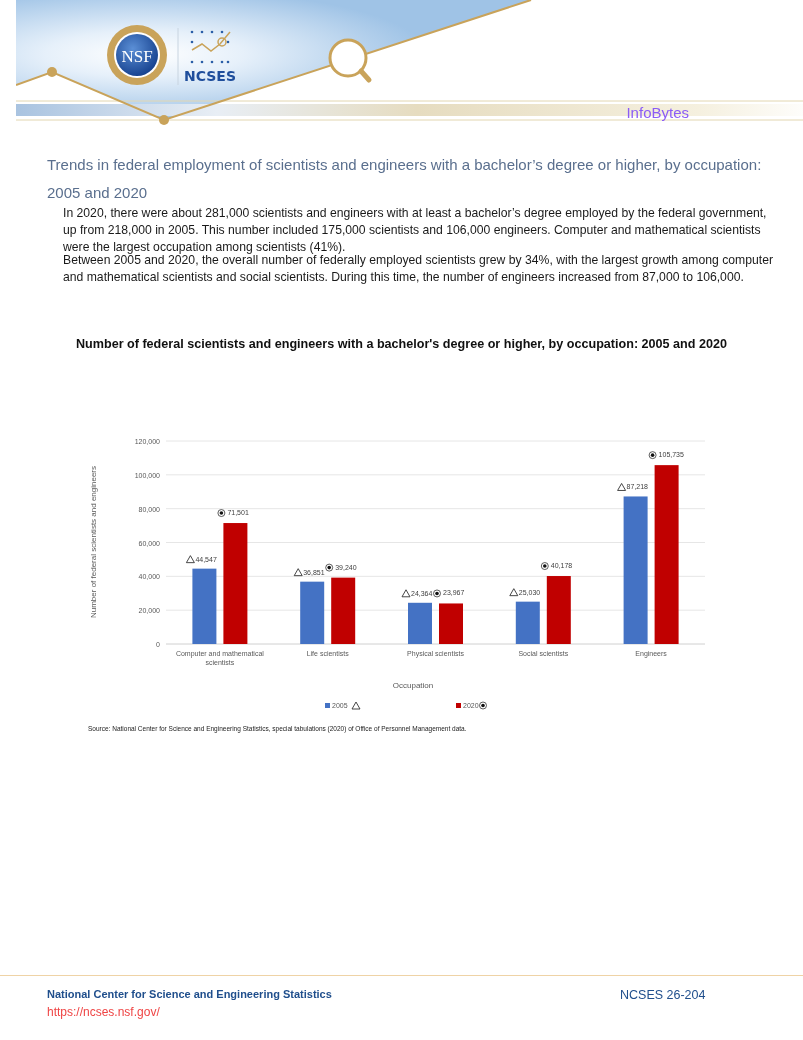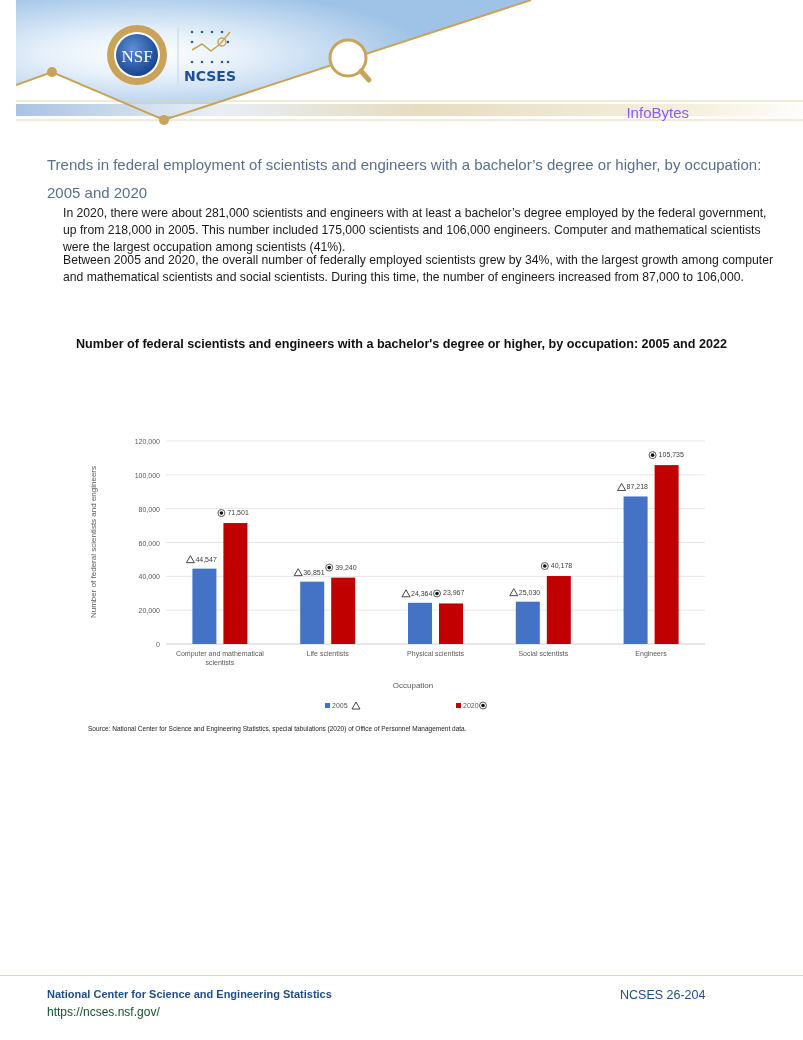--- a/index.html
+++ b/index.html
@@ -8,21 +8,21 @@
   #header { position: absolute; left: 16px; top: 0; width: 707px; height: 130px; }
   .hdr-title { position: absolute; right: 30px; top: 58px; font-size: 23px; color: #3a6fb0; font-family: "Liberation Sans", sans-serif; letter-spacing: 0.2px; }
   .hdr-sub { position: absolute; right: 34px; top: 104px; font-size: 15px; color: #8b5cf6; }
   .section-title { position: absolute; left: 47px; top: 151px; width: 720px; font-size: 15px; line-height: 28px; color: #5a6f8e; }
   .para { position: absolute; left: 47px; width: 720px; font-size: 12.2px; line-height: 17px; color: #1a1a1a; margin-left: 16px; }
   .chart-title { position: absolute; left: 0; width: 803px; top: 337px; text-align: center; font-weight: bold; font-size: 12.6px; color: #111; }
   #chart { position: absolute; left: 0; top: 420px; }
   .source { position: absolute; left: 88px; top: 725px; font-size: 6.5px; color: #222; }
   .footer-rule { position: absolute; left: 0; top: 975px; width: 803px; height: 1px; background: #efd3a6; }
   .footer-org { position: absolute; left: 47px; top: 988px; font-size: 11px; font-weight: bold; color: #1f4e8c; }
-  .footer-url { position: absolute; left: 47px; top: 1005px; font-size: 12px; color: #14532d; }
+  .footer-url { position: absolute; left: 47px; top: 1005px; font-size: 12px; color: #ef4444; }
   .footer-id { position: absolute; left: 620px; top: 988px; font-size: 12.5px; color: #1f4e8c; }
 </style>
 </head>
 <body>
 
 <div id="header">
   <svg width="803" height="130" viewBox="0 0 803 130">
     <defs>
       <radialGradient id="skyg" cx="0.25" cy="0.45" r="0.55">
         <stop offset="0" stop-color="#ffffff"></stop>
@@ -80,21 +80,21 @@
       <text x="194" y="81" text-anchor="middle" font-family="DejaVu Sans, sans-serif" font-weight="bold" font-size="14" fill="#1f4e9c">NCSES</text>
     </g>
   </svg>
   <div class="hdr-sub">InfoBytes</div>
 </div>
 
 <div class="section-title">Trends in federal employment of scientists and engineers with a bachelor’s degree or higher, by occupation: 2005 and 2020</div>
 <p class="para" style="top:205px">In 2020, there were about 281,000 scientists and engineers with at least a bachelor’s degree employed by the federal government, up from 218,000 in 2005. This number included 175,000 scientists and 106,000 engineers. Computer and mathematical scientists were the largest occupation among scientists (41%).</p>
 <p class="para" style="top:252px">Between 2005 and 2020, the overall number of federally employed scientists grew by 34%, with the largest growth among computer and mathematical scientists and social scientists.  During this time, the number of engineers increased from 87,000 to 106,000.</p>
 
-<div class="chart-title">Number of federal scientists and engineers with a bachelor's degree or higher, by occupation: 2005 and 2022</div>
+<div class="chart-title">Number of federal scientists and engineers with a bachelor's degree or higher, by occupation: 2005 and 2020</div>
 
 <svg id="chart" width="803" height="300">
     <line x1="166" x2="705" y1="224" y2="224" stroke="#d0d0d0" stroke-width="1"></line>
     <text x="160" y="227" text-anchor="end" font-size="7" fill="#595959" font-family="Liberation Sans, sans-serif">0</text>
     <line x1="166" x2="705" y1="190.16666666666669" y2="190.16666666666669" stroke="#e6e6e6" stroke-width="1"></line>
     <text x="160" y="193.16666666666669" text-anchor="end" font-size="7" fill="#595959" font-family="Liberation Sans, sans-serif">20,000</text>
     <line x1="166" x2="705" y1="156.33333333333334" y2="156.33333333333334" stroke="#e6e6e6" stroke-width="1"></line>
     <text x="160" y="159.33333333333334" text-anchor="end" font-size="7" fill="#595959" font-family="Liberation Sans, sans-serif">40,000</text>
     <line x1="166" x2="705" y1="122.5" y2="122.5" stroke="#e6e6e6" stroke-width="1"></line>
     <text x="160" y="125.5" text-anchor="end" font-size="7" fill="#595959" font-family="Liberation Sans, sans-serif">60,000</text>

